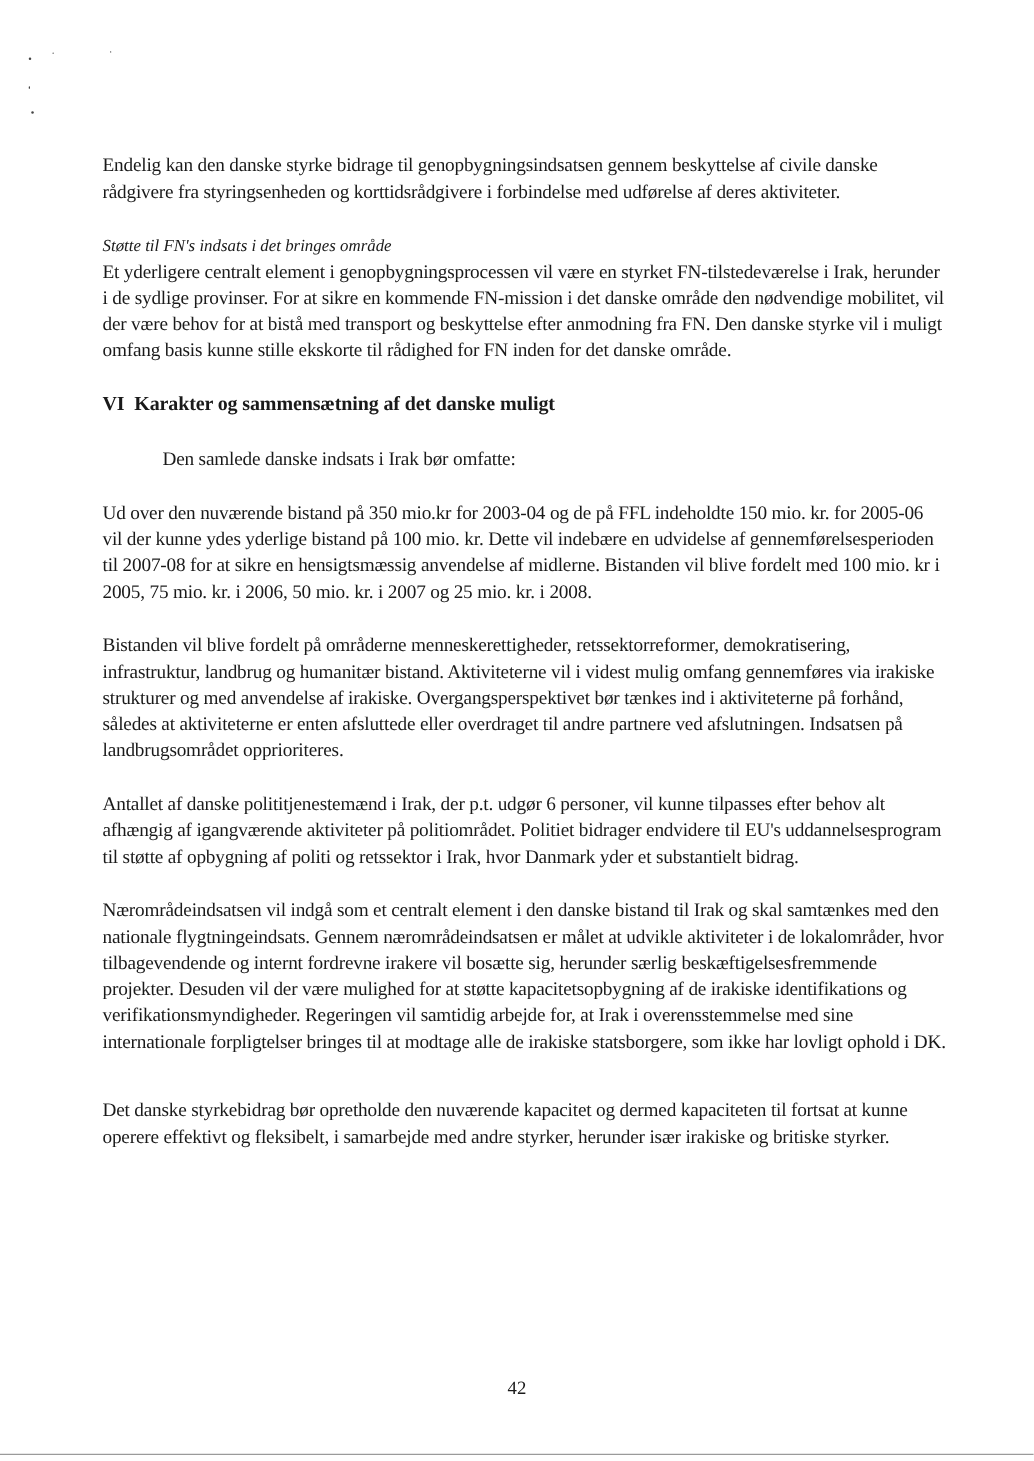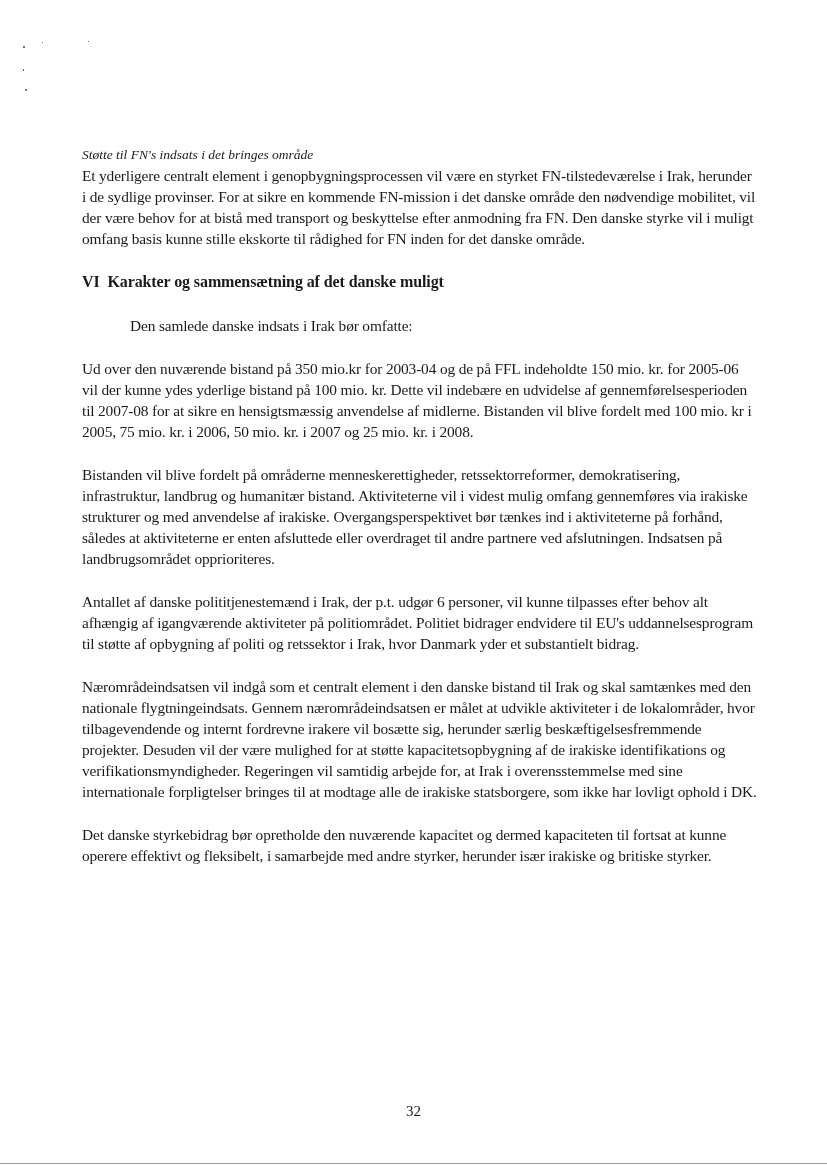--- a/index.html
+++ b/index.html
@@ -16,33 +16,34 @@
 </head>
 <body>
 
 <div class="speck" style="left:23px;top:46px;"></div>
 <div class="speck" style="left:42px;top:42px;width:1px;height:1px;"></div>
 <div class="speck" style="left:88px;top:41px;width:1px;height:1px;"></div>
 <div class="speck" style="left:23px;top:69px;width:1px;height:2px;"></div>
 <div class="speck" style="left:25px;top:89px;"></div>
 
 <div class="page">
+  <p class="para" style="width:675px;">Endelig kan den danske styrke bidrage til genopbygningsindsatsen gennem beskyttelse af civile danske rådgivere fra styringsenheden og korttidsrådgivere i forbindelse med udførelse af deres aktiviteter.</p>
 
   <p class="sub" style="margin-top:22px;">Støtte til FN's indsats i det bringes område</p>
   <p class="para">Et yderligere centralt element i genopbygningsprocessen vil være en styrket FN-tilstedeværelse i Irak, herunder i de sydlige provinser. For at sikre en kommende FN-mission i det danske område den nødvendige mobilitet, vil der være behov for at bistå med transport og beskyttelse efter anmodning fra FN. Den danske styrke vil i muligt omfang basis kunne stille ekskorte til rådighed for FN inden for det danske område.</p>
 
   <p class="heading" style="margin-top:22px;white-space:pre;">VI  Karakter og sammensætning af det danske muligt</p>
 
   <p class="para" style="margin-top:23px;margin-left:48px;">Den samlede danske indsats i Irak bør omfatte:</p>
 
   <p class="para" style="margin-top:22px;">Ud over den nuværende bistand på 350 mio.kr for 2003-04 og de på FFL indeholdte 150 mio. kr. for 2005-06  vil der kunne ydes yderlige bistand på 100 mio. kr. Dette vil indebære en udvidelse af gennemførelsesperioden til 2007-08 for at sikre en hensigtsmæssig anvendelse af midlerne. Bistanden vil blive fordelt med 100 mio. kr i 2005, 75 mio. kr. i 2006, 50 mio. kr. i 2007 og 25 mio. kr. i 2008.</p>
 
   <p class="para" style="margin-top:22px;">Bistanden vil blive fordelt på områderne menneskerettigheder, retssektorreformer, demokratisering, infrastruktur, landbrug og humanitær bistand. Aktiviteterne vil i videst mulig omfang gennemføres via irakiske strukturer og med anvendelse af irakiske. Overgangsperspektivet bør tænkes ind i aktiviteterne på forhånd, således at aktiviteterne er enten afsluttede eller overdraget til andre partnere ved afslutningen. Indsatsen på landbrugsområdet opprioriteres.</p>
 
   <p class="para" style="margin-top:22px;">Antallet af danske polititjenestemænd i Irak, der p.t. udgør 6 personer, vil kunne tilpasses efter behov alt afhængig af igangværende aktiviteter på politiområdet. Politiet bidrager endvidere til EU's uddannelsesprogram til støtte af opbygning af politi og retssektor i Irak, hvor Danmark yder et substantielt bidrag.</p>
 
   <p class="para" style="margin-top:22px;">Nærområdeindsatsen vil indgå som et centralt element i den danske bistand til Irak og skal samtænkes med den nationale flygtningeindsats. Gennem nærområdeindsatsen er målet at udvikle aktiviteter i de lokalområder, hvor tilbagevendende og internt fordrevne irakere vil bosætte sig, herunder særlig beskæftigelsesfremmende projekter. Desuden vil der være mulighed for at støtte kapacitetsopbygning af de irakiske identifikations og verifikationsmyndigheder. Regeringen vil samtidig arbejde for, at Irak i overensstemmelse med sine internationale forpligtelser bringes til at modtage alle de irakiske statsborgere, som ikke har lovligt ophold i DK.</p>
 
-  <p class="para" style="margin-top:22px;">Det danske styrkebidrag bør opretholde den nuværende kapacitet og dermed kapaciteten til fortsat at kunne operere effektivt og fleksibelt, i samarbejde med andre styrker, herunder især irakiske og britiske styrker.</p>
+  <p class="para" style="margin-top:34px;">Det danske styrkebidrag bør opretholde den nuværende kapacitet og dermed kapaciteten til fortsat at kunne operere effektivt og fleksibelt, i samarbejde med andre styrker, herunder især irakiske og britiske styrker.</p>
 </div>
 
-<div class="pageno">32</div>
+<div class="pageno">42</div>
 <div class="bottom-rule"></div>
 
 </body></html>

